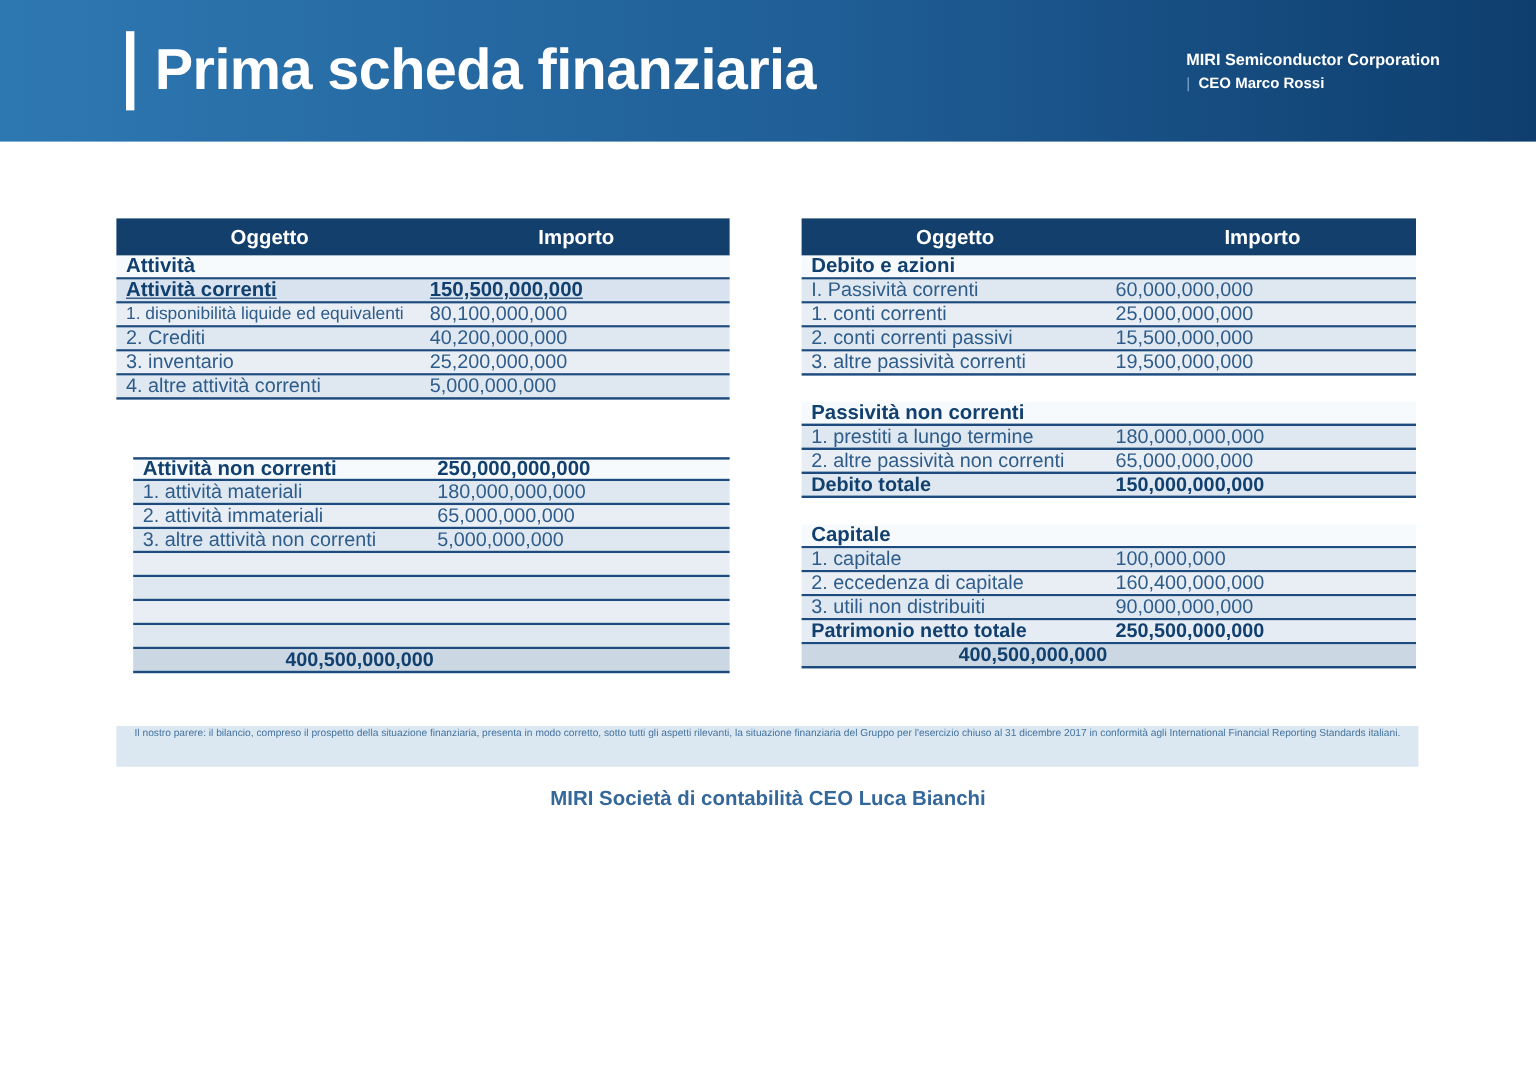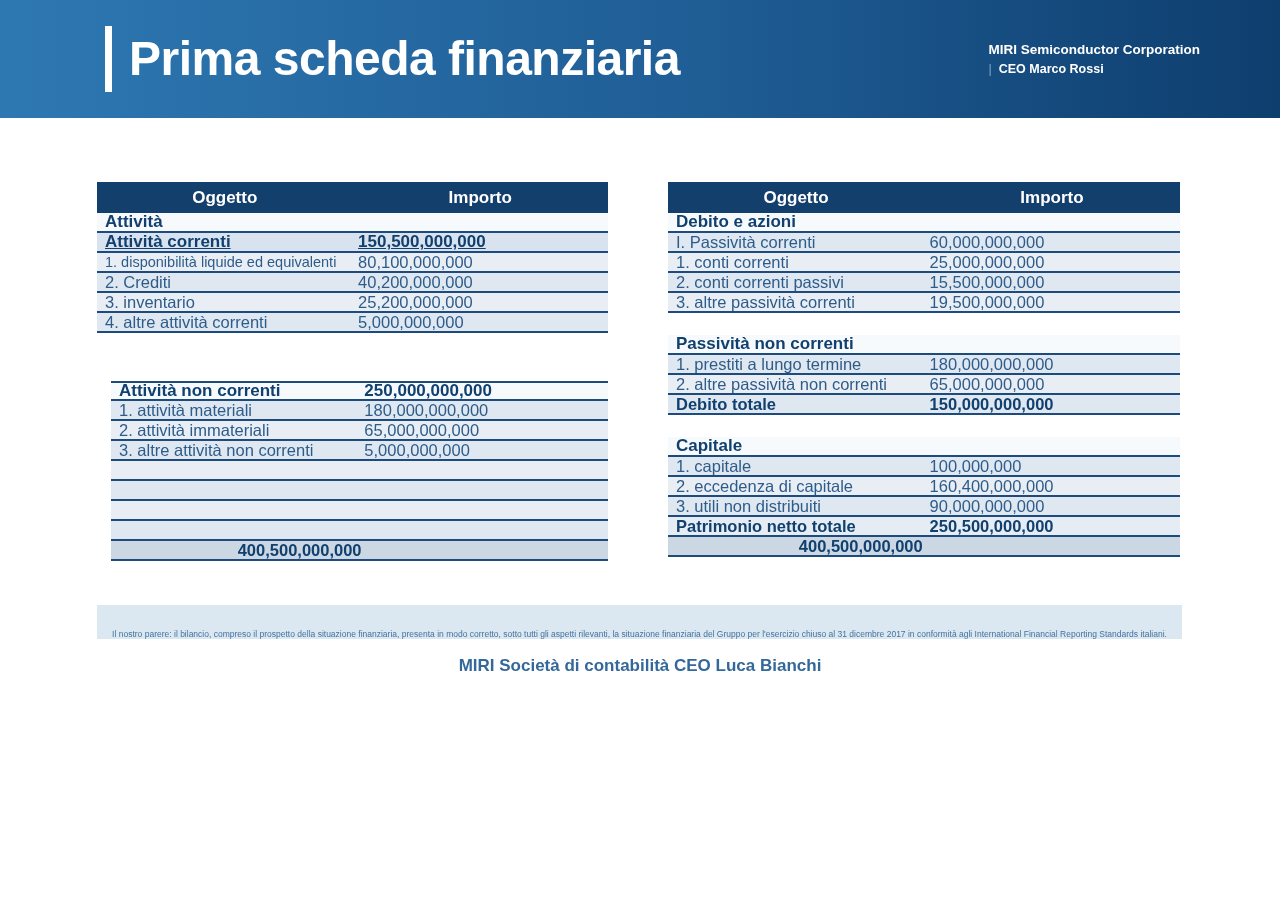--- a/index.html
+++ b/index.html
@@ -52,21 +52,21 @@
   .item-a { background:#dfe8f1; }
   .item-b { background:#e9eef5; }
   .bold-a { background:#dfe8f1; font-weight:bold; color:#11406f; }
   .bold-b { background:#e6ecf4; font-weight:bold; color:#11406f; }
   .total  { background:#cbd7e3; font-weight:bold; color:#11406f;flex-direction:column; }
   .small-label .label { font-size:14.5px; }
 
   
   .disclaimer {
     margin:44px 98px 0 97px; height:34px; background:#dbe7f1;
-    display:flex; align-items:flex-end; justify-content:center;
+    display:flex; align-items:flex-start; justify-content:center;
   }
   .disclaimer-text { font-size:8.5px; color:#44739f; }
   .signature {
     text-align:center; margin-top:17px;
     font-weight:bold; font-size:17px; color:#34689a;
   }
 </style>
 </head>
 <body>
 

